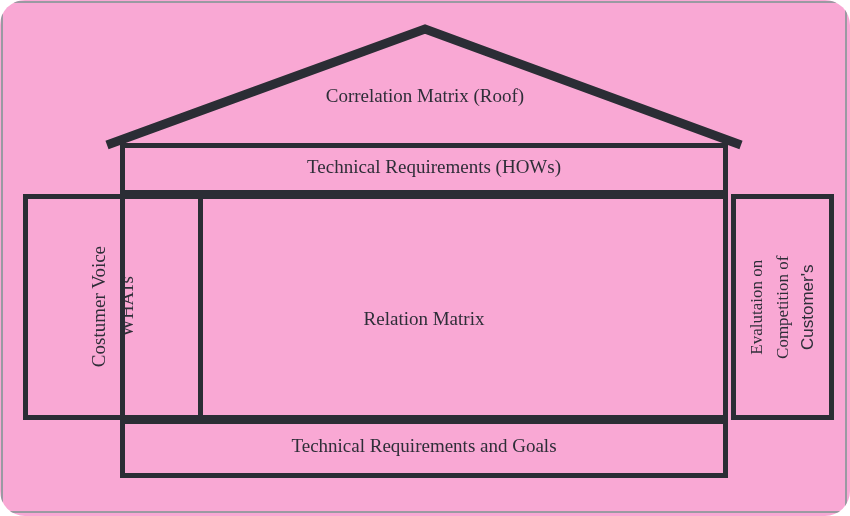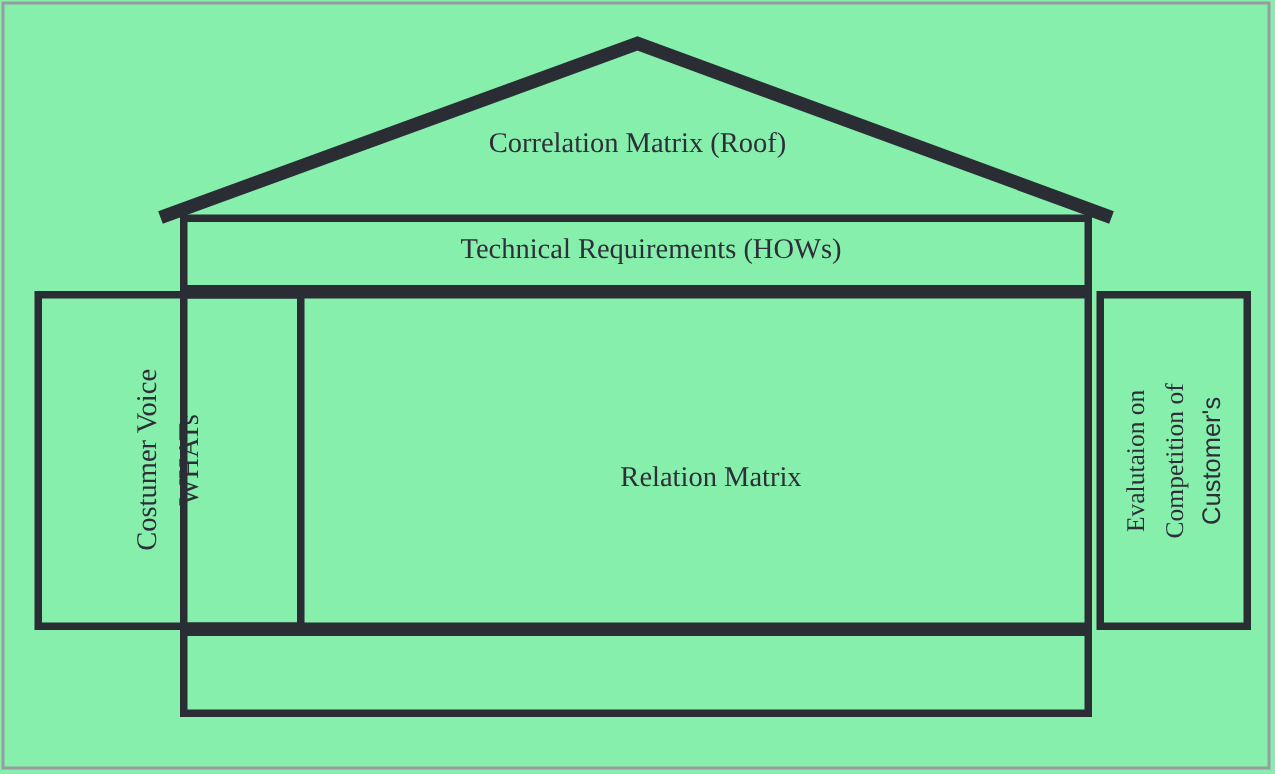--- a/index.html
+++ b/index.html
@@ -5,24 +5,25 @@
 <style>
   html, body {
     margin: 0;
     padding: 0;
     background: #ffffff;
   }
   #canvas {
     position: relative;
     width: 850px;
     height: 516px;
-    background: #86efac;
+    background: #f9a8d4;
     box-sizing: border-box;
     overflow: hidden;
     font-family: "Liberation Serif", "DejaVu Serif", serif;
+    border-radius: 25px;
   }
   
   #page-frame {
     position: absolute;
     left: 1px;
     top: 1px;
     width: 846px;
     height: 512px;
     border: 2px solid #9a9aa2;
     box-sizing: border-box;
@@ -107,21 +108,21 @@
   #relation-box {
     left: 120px;
     top: 194px;
     width: 608px;
     height: 226px;
   }
   #relation-label {
     position: absolute;
     left: 120px;
     top: 308px;
-    width: 708px;
+    width: 608px;
     text-align: center;
     font-size: 19px;
     color: #2e2e38;
     white-space: nowrap;
   }
 
   
   #eval-box {
     left: 731px;
     top: 194px;
@@ -190,14 +191,15 @@
   <div class="hvy" id="eval-box"></div>
   <div class="vert-wrap" id="eval-textwrap">
     <div class="vert-text">
       <span>Evalutaion on</span><br>
       <span>Competition of</span><br>
       <span class="sans-line">Customer's</span>
     </div>
   </div>
 
   <div class="hvy" id="goals-box"></div>
+  <div id="goals-label">Technical Requirements and Goals</div>
 
 </div>
 
 </body></html>

